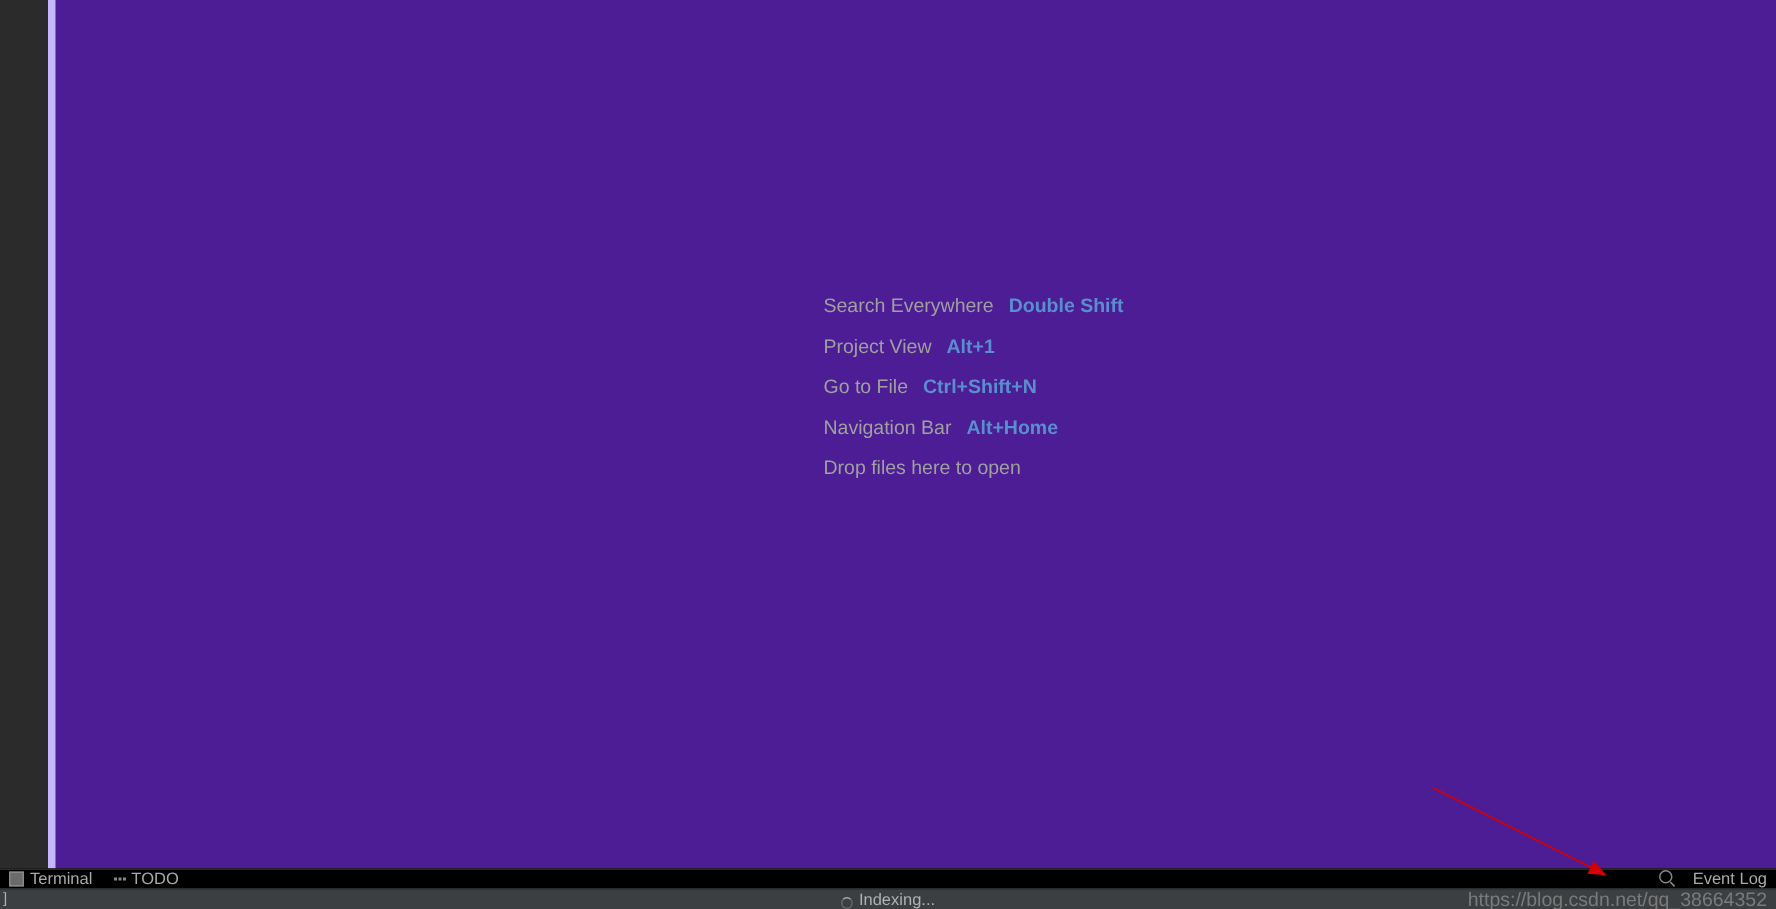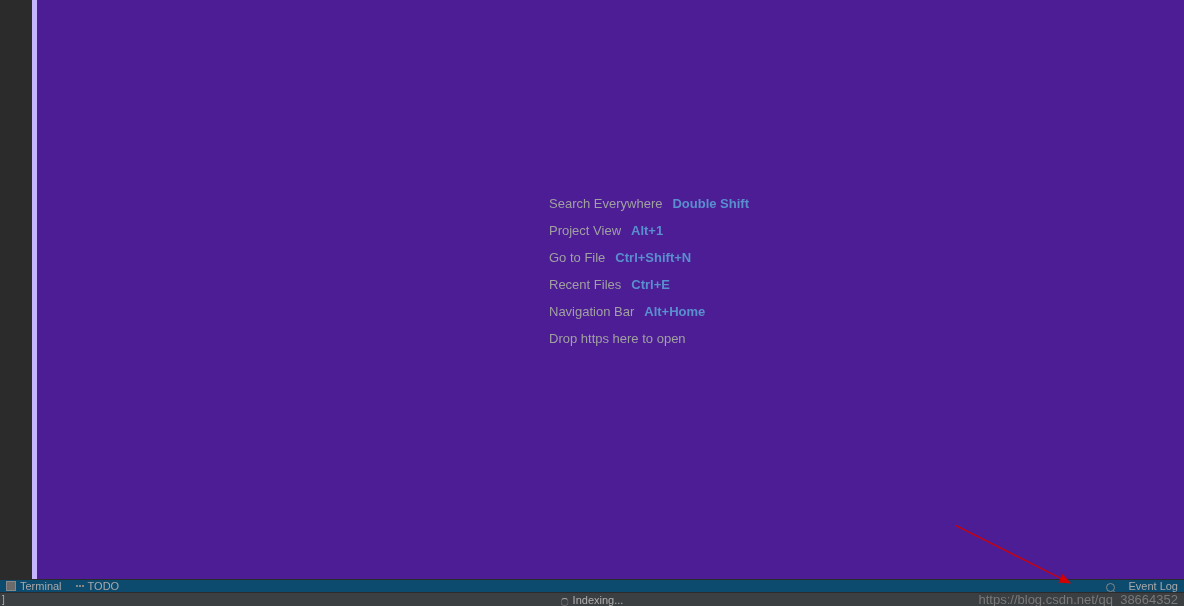--- a/index.html
+++ b/index.html
@@ -34,21 +34,21 @@
     gap: 10px;
     font-size: 13px;
     white-space: nowrap;
   }
   .hint-label { color: #a0a0a0; }
   .hint-shortcut { color: #5a8fcf; font-weight: bold; }
   .bottom-toolbar {
     position: absolute;
     left: 0; right: 0; bottom: 14px;
     height: 13px;
-    background: #0c4a6e;
+    background: #000000;
     border-top: 1px solid #2b2b2b;
     display: flex;
     align-items: center;
     padding: 0 6px;
     font-size: 11px;
     color: #a9a9a9;
   }
   .tool-item {
     display: flex;
     align-items: center;
@@ -67,21 +67,21 @@
   .todo-icon {
     display: inline-flex;
     gap: 1px;
   }
   .todo-icon span {
     width: 2px; height: 2px; background: #888; display:block;
   }
   .spacer { flex: 1; }
   .event-log {
     display: flex;
-    align-items: flex-end;
+    align-items: flex-start;
     gap: 13px;
     cursor: pointer;
   }
   .event-log-icon {
     width: 9px; height: 9px;
     border: 1px solid #888;
     border-radius: 50%;
     position: relative;
   }
   .event-log-icon::after {
@@ -148,29 +148,25 @@
     </div>
     <div class="hint-row">
       <span class="hint-label">Project View</span>
       <span class="hint-shortcut">Alt+1</span>
     </div>
     <div class="hint-row">
       <span class="hint-label">Go to File</span>
       <span class="hint-shortcut">Ctrl+Shift+N</span>
     </div>
     <div class="hint-row">
-      <span class="hint-label">Recent Files</span>
-      <span class="hint-shortcut">Ctrl+E</span>
-    </div>
-    <div class="hint-row">
       <span class="hint-label">Navigation Bar</span>
       <span class="hint-shortcut">Alt+Home</span>
     </div>
     <div class="hint-row">
-      <span class="hint-label">Drop https here to open</span>
+      <span class="hint-label">Drop files here to open</span>
     </div>
   </div>
 </div>
 
 <div class="bottom-toolbar">
   <div class="tool-item">
     <span class="tool-icon terminal-icon"></span>
     <span>Terminal</span>
   </div>
   <div class="tool-item">

